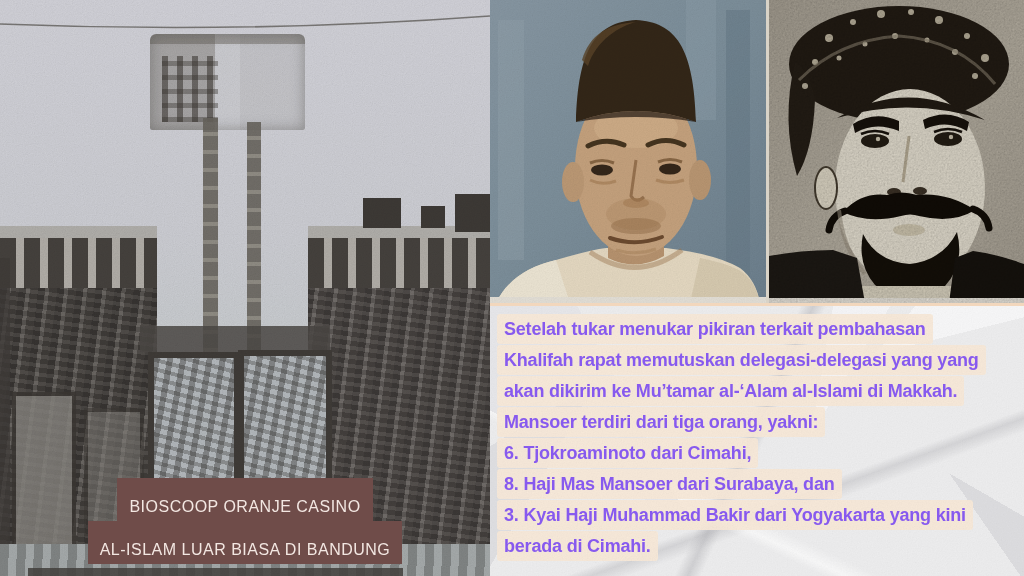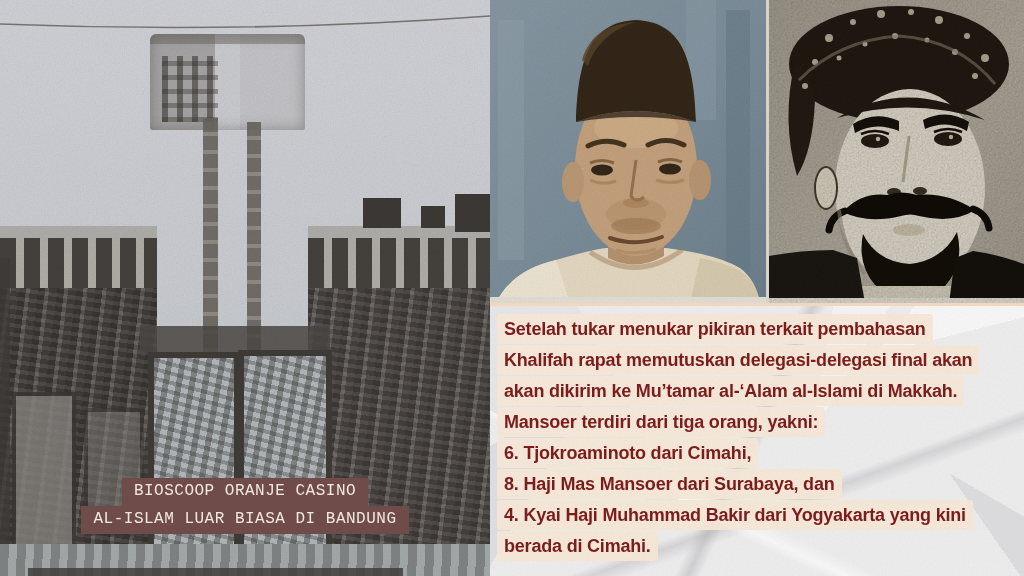--- a/index.html
+++ b/index.html
@@ -47,22 +47,22 @@
           repeating-linear-gradient(15deg,rgba(50,48,44,.3) 0 4px,transparent 4px 9px);}
   .door1{left:148px;top:352px;width:80px;height:190px;}
   .door2{left:238px;top:350px;width:82px;height:193px;}
   .edge-dark{position:absolute;left:0;top:258px;width:10px;height:290px;background:#403c3a;opacity:.75;}
   .ground{position:absolute;left:0;top:544px;width:490px;height:32px;background:#9aa0a1;
           background-image:repeating-linear-gradient(92deg,rgba(70,68,64,.25) 0 9px,rgba(220,222,222,.25) 9px 17px);}
   .ground-dark{position:absolute;left:28px;top:568px;width:375px;height:8px;background:#45433f;opacity:.85;}
 
   .caption{position:absolute;left:0;top:478px;width:100%;display:flex;flex-direction:column;align-items:center;z-index:6;}
   .cap-line{display:inline-block;background:#6f4c49;color:#f3e7e2;
-            font-family:Liberation Mono, monospace;
-            font-size:16px;line-height:17px;padding:5px 12px 6px;letter-spacing:.5px;white-space:nowrap;}
+            font-family:Liberation Sans, sans-serif;
+            font-size:16px;line-height:17px;padding:20px 12px 6px;letter-spacing:.5px;white-space:nowrap;}
 
   
   .portrait{position:absolute;top:0;height:303px;overflow:hidden;}
   .portrait svg{display:block;width:100%;height:100%;}
   .p1{left:490px;width:276px;}
   .p2{left:769px;width:255px;}
   .p-gap{position:absolute;left:766px;top:0;width:3px;height:303px;background:#d9d3c7;}
 
   
   .paper{position:absolute;left:490px;top:303px;width:534px;height:273px;overflow:hidden;
@@ -72,21 +72,21 @@
            conic-gradient(from 40deg at 72% 18%, #fbfbfc 0 10%, transparent 10%),
            conic-gradient(from 120deg at 86% 62%, #e1e1e4 0 7%, transparent 7%),
            conic-gradient(from 300deg at 38% 82%, #ebebee 0 9%, transparent 9%),
            conic-gradient(from 10deg at 60% 48%, #f9f9fb 0 6%, transparent 6%),
            linear-gradient(115deg, transparent 47%, rgba(165,165,170,.38) 49%, transparent 51%),
            linear-gradient(25deg, transparent 30%, rgba(255,255,255,.8) 32%, transparent 35%),
            linear-gradient(160deg, transparent 64%, rgba(160,160,166,.3) 66%, transparent 69%);}
   .text-block{position:absolute;left:7px;top:7px;}
   .pline{height:31px;display:flex;align-items:center;white-space:nowrap;}
   .hl{display:inline-block;background:rgba(252,237,220,.93);border-radius:3px;
-      padding:6px 7px;color:#7f1d1d;font-weight:bold;font-size:18px;line-height:18px;
+      padding:6px 7px;color:#8b5cf6;font-weight:bold;font-size:18px;line-height:18px;
       font-family:"Liberation Sans",sans-serif;letter-spacing:-0.2px;}
 
   
   .noise{position:absolute;left:0;top:0;width:100%;height:100%;mix-blend-mode:multiply;pointer-events:none;}
   .n-photo{opacity:.22;} .n-p1{opacity:.18;} .n-p2{opacity:.5;} .n-paper{opacity:.1;}
 </style>
 </head>
 <body>
 
 <div class="canvas">
@@ -254,36 +254,36 @@
       <rect width="100%" height="100%" filter="url(#gC)"></rect>
     </svg>
   </div>
 
   <div class="paper">
     <div class="text-block">
       <div class="pline">
           <span class="hl">Setelah tukar menukar pikiran terkait pembahasan</span>
         </div>
       <div class="pline">
-          <span class="hl">Khalifah rapat memutuskan delegasi-delegasi final akan</span>
+          <span class="hl">Khalifah rapat memutuskan delegasi-delegasi yang yang</span>
         </div>
       <div class="pline">
           <span class="hl">akan dikirim ke Mu’tamar al-‘Alam al-Islami di Makkah.</span>
         </div>
       <div class="pline">
           <span class="hl">Mansoer terdiri dari tiga orang, yakni:</span>
         </div>
       <div class="pline">
           <span class="hl">6. Tjokroaminoto dari Cimahi,</span>
         </div>
       <div class="pline">
           <span class="hl">8. Haji Mas Mansoer dari Surabaya, dan</span>
         </div>
       <div class="pline">
-          <span class="hl">4. Kyai Haji Muhammad Bakir dari Yogyakarta yang kini</span>
+          <span class="hl">3. Kyai Haji Muhammad Bakir dari Yogyakarta yang kini</span>
         </div>
       <div class="pline">
           <span class="hl">berada di Cimahi.</span>
         </div>
     </div>
     <svg class="noise n-paper" preserveAspectRatio="none">
       <filter id="gD">
           <feTurbulence type="fractalNoise" baseFrequency="0.8" numOctaves="2" stitchTiles="stitch"></feTurbulence>
         <feColorMatrix type="matrix" values="0.3 0.3 0.3 0 0 0.3 0.3 0.3 0 0 0.3 0.3 0.3 0 0 0 0 0 0 1"></feColorMatrix>
         </filter>

